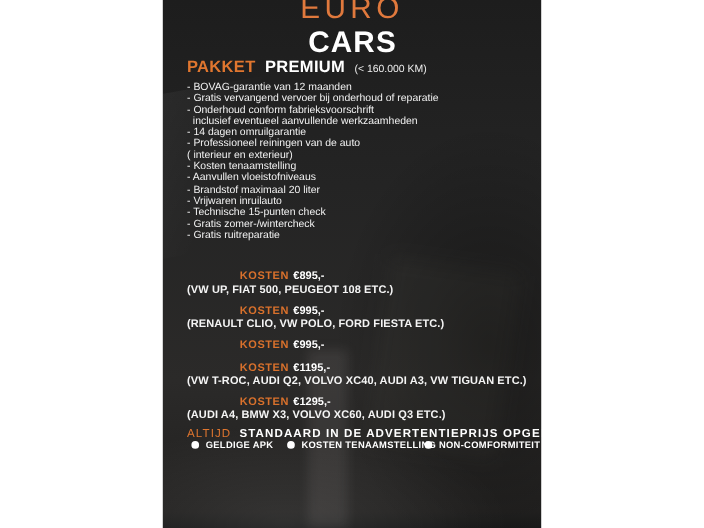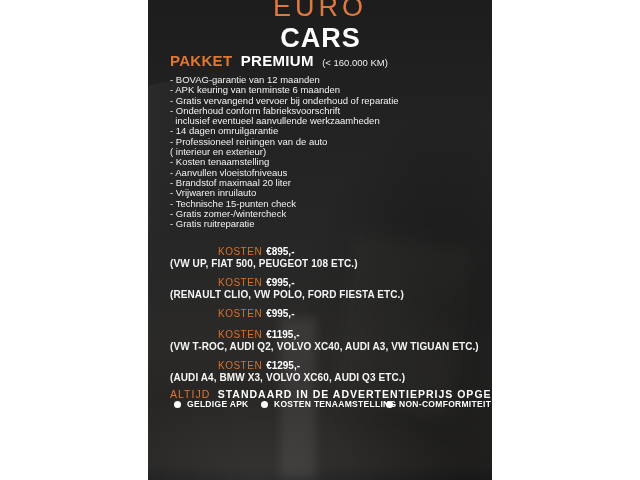--- a/index.html
+++ b/index.html
@@ -34,21 +34,21 @@
   .heading { position:absolute; left:22px; top:52px; white-space:nowrap; }
   .heading .accent { color:#e0762f; font-size:15px; font-weight:800; letter-spacing:0.3px; }
   .heading .main { color:#ffffff; font-size:15px; font-weight:800; letter-spacing:0.3px; margin-left:4px; }
   .heading .suffix { color:#eeeeee; font-size:9.5px; font-weight:400; margin-left:4px; }
 
   .features { position:absolute; left:22px; top:75px; }
   .feature-line { color:#f2f2f2; font-size:9.5px; line-height:10.3px; white-space:pre; font-weight:400; }
 
   .pricing { position:absolute; left:22px; top:241px; }
   .price-block { margin-bottom:2.6px; }
-  .price-label { color:#d9712c; font-size:10px; font-weight:400; letter-spacing:0.5px;padding-left:48px; }
+  .price-label { color:#d9712c; font-size:10px; font-weight:700; letter-spacing:0.5px;padding-left:48px; }
   .price-value { color:#ffffff; font-size:10px; font-weight:800; margin-left:4px; }
   .price-models { color:#f5f5f5; font-size:10px; font-weight:700; line-height:10.4px; letter-spacing:0.1px; white-space:nowrap; }
 
   .footer-heading { position:absolute; left:22px; top:384px; white-space:nowrap; }
   .footer-heading .accent { color:#e0762f; font-size:10.5px; font-weight:400; letter-spacing:1px; }
   .footer-heading .rest { color:#ffffff; font-size:10.5px; font-weight:800; letter-spacing:1px; margin-left:3px; }
 
   .footer-items { position:absolute; left:0; top:399px; width:344px; height:14px; }
   .footer-item { position:absolute; display:flex; align-items:center; white-space:nowrap; }
   .footer-item .dot { width:7px; height:7px; border-radius:50%; background:#ffffff; margin-right:6px; flex:0 0 auto; }
@@ -80,21 +80,20 @@
     </div>
 
     <div class="heading">
       <span class="accent">PAKKET</span>
       <span class="main">PREMIUM</span>
       <span class="suffix">(&lt; 160.000 KM)</span>
     </div>
 
     <div class="features">
       <div class="feature-line">- BOVAG-garantie van 12 maanden</div>
-      <div class="feature-line">- APK keuring van tenminste 6 maanden</div>
       <div class="feature-line">- Gratis vervangend vervoer bij onderhoud of reparatie</div>
       <div class="feature-line">- Onderhoud conform fabrieksvoorschrift</div>
       <div class="feature-line">  inclusief eventueel aanvullende werkzaamheden</div>
       <div class="feature-line">- 14 dagen omruilgarantie</div>
       <div class="feature-line">- Professioneel reiningen van de auto</div>
       <div class="feature-line">( interieur en exterieur)</div>
       <div class="feature-line">- Kosten tenaamstelling</div>
       <div class="feature-line">- Aanvullen vloeistofniveaus</div>
       <div class="feature-line">- Brandstof maximaal 20 liter</div>
       <div class="feature-line">- Vrijwaren inruilauto</div>

